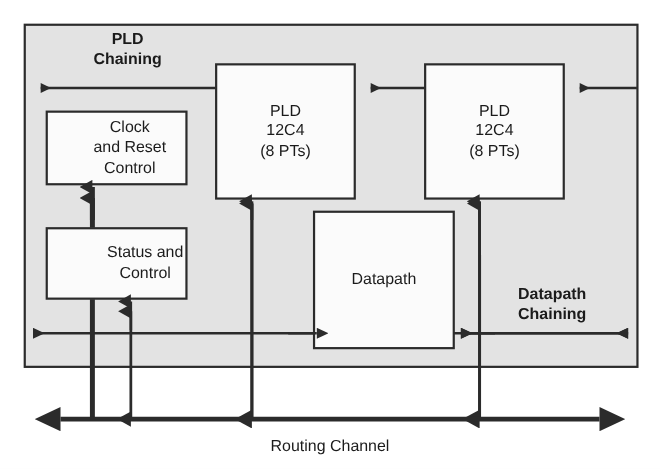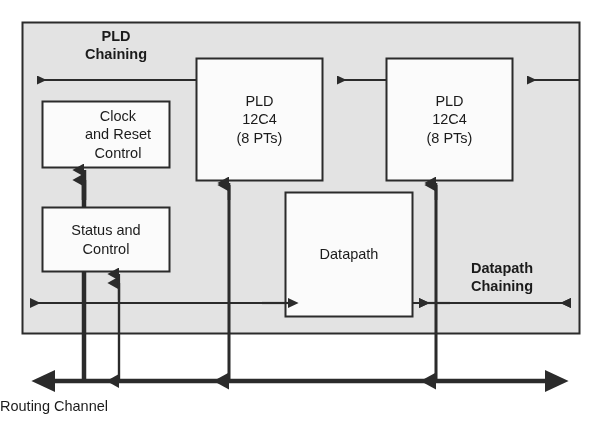--- a/index.html
+++ b/index.html
@@ -42,20 +42,21 @@
     position: absolute;
     text-align: center;
     font-size: 14.5px;
     font-weight: bold;
     color: #1b1b1b;
     line-height: 1.22;
     white-space: pre-line;
   }
   .channel-label {
     position: absolute;
+    text-align: center;
     font-size: 14.5px;
     color: #1b1b1b;
   }
 </style>
 </head>
 <body>
 
 <div id="diagram-root">
 
   <svg class="layer" viewBox="0 0 600 426">
@@ -133,21 +134,21 @@
     <line x1="84" y1="200" x2="84" y2="170" stroke="#2b2b2b" stroke-width="4.5" marker-end="url(#ah-up)"></line>
     <line x1="119" y1="300" x2="119" y2="274" stroke="#2b2b2b" stroke-width="2.2" marker-end="url(#ah-up)"></line>
     <line x1="450" y1="303" x2="419" y2="303" stroke="#2b2b2b" stroke-width="2.2" marker-end="url(#ah-left-sm)"></line>
     <line x1="262" y1="303" x2="288" y2="303" stroke="#2b2b2b" stroke-width="2.2" marker-end="url(#ah-right-sm)"></line>
   </svg>
 
   <div class="blk-label" style="left:42px; top:101px; width:152px; height:67px;">Clock
 and Reset
 Control</div>
 
-  <div class="blk-label" style="left:42px; top:207px; width:128px; height:65px;">Status and
+  <div class="blk-label" style="left:42px; top:207px; width:128px; height:65px;padding-left:26px;">Status and
 Control</div>
 
   <div class="blk-label" style="left:196px; top:58px; width:127px; height:123px;">PLD
 12C4
 (8 PTs)</div>
 
   <div class="blk-label" style="left:386px; top:58px; width:127px; height:123px;">PLD
 12C4
 (8 PTs)</div>
 

